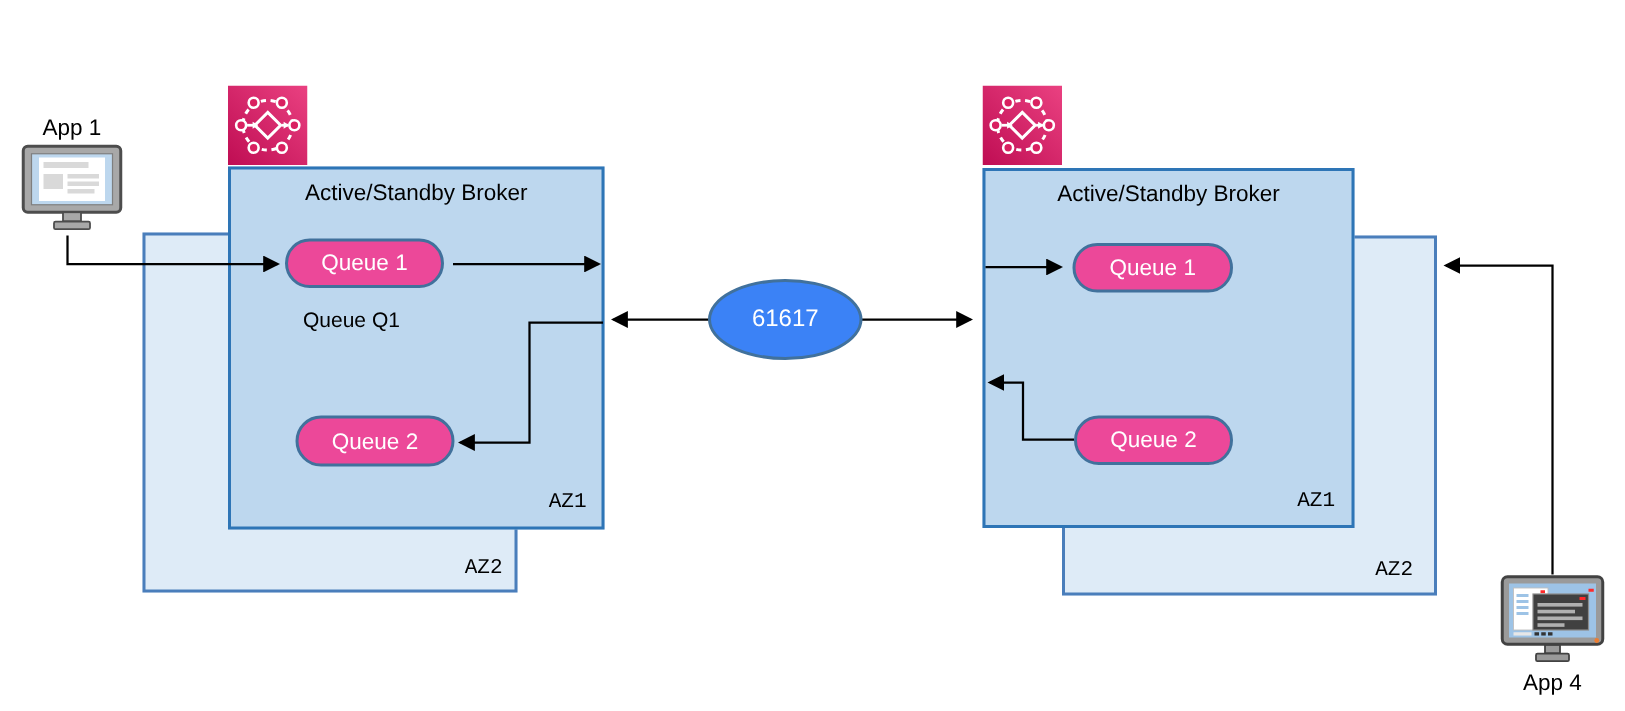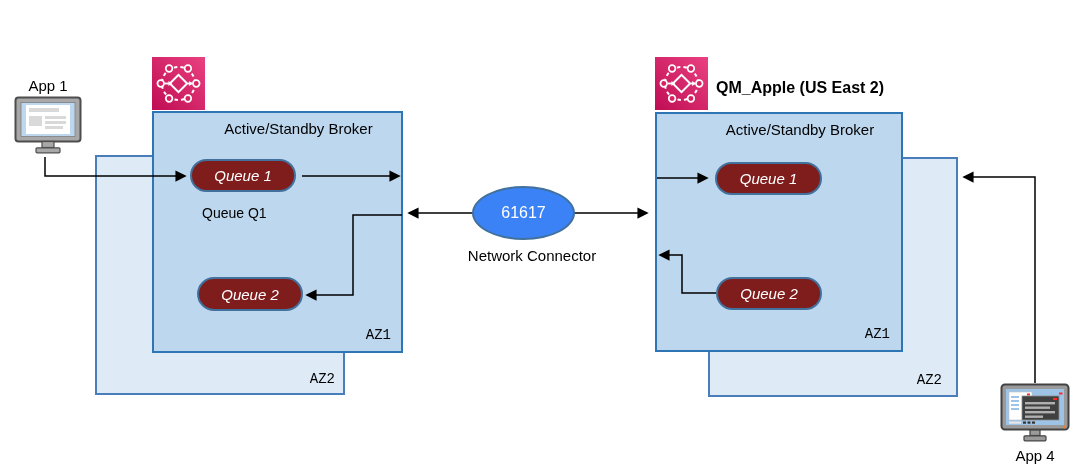--- a/index.html
+++ b/index.html
@@ -4,31 +4,31 @@
 <style>
   html,body { margin:0; padding:0; background:#ffffff; }
   #canvas {
     position:relative; width:1083px; height:474px; background:#ffffff;
     font-family:"Liberation Sans", sans-serif; color:#000; overflow:hidden;
   }
   .abs { position:absolute; box-sizing:border-box; }
   .outer-az { background:#deebf7; border:2px solid #4a7ebb; z-index:1; }
   .inner-az { background:#bdd7ee; border:2px solid #2e75b6; z-index:2; }
   .pill {
-    position:absolute; box-sizing:border-box; background:#7f1d1d; border:2px solid #41719c;
+    position:absolute; box-sizing:border-box; background:#ec4899; border:2px solid #41719c;
     border-radius:17px; display:flex; align-items:center; justify-content:center;
-    color:#fff; font-size:15px; z-index:3;font-style:italic;
+    color:#fff; font-size:15px; z-index:3;
   }
   .ellipse {
     position:absolute; box-sizing:border-box; background:#3b82f6; border:2px solid #41719c;
     border-radius:50%; display:flex; align-items:center; justify-content:center;
     color:#fff; font-size:16px; z-index:6;
   }
   .title { position:absolute; font-weight:bold; font-size:16px; white-space:nowrap; z-index:4; }
-  .broker-label { position:absolute; left:0; top:7px; width:100%; text-align:center; font-size:15px;padding-left:21px; }
+  .broker-label { position:absolute; left:0; top:7px; width:100%; text-align:center; font-size:15px; }
   .small-label { position:absolute; font-size:14px; }
   .az-label { position:absolute; font-size:14px;font-family:Liberation Mono, monospace; }
   .app-label { position:absolute; text-align:center; font-size:15px; z-index:4; }
   .connector-label { position:absolute; text-align:center; font-size:15px; z-index:4; }
   #arrow-layer { position:absolute; left:0; top:0; z-index:5; pointer-events:none; }
   .mq-icon { position:absolute; z-index:4; }
   .monitor { position:absolute; z-index:4; }
 </style>
 </head>
 <body>
@@ -121,26 +121,24 @@
         <circle cx="27.1" cy="31.3" r="2.5"></circle>
     </g>
     <g fill="#fff" stroke="none">
       <rect x="9.6" y="19.3" width="3.4" height="1.4"></rect>
       <polygon points="15.2,20 12.4,18.2 12.4,21.8"></polygon>
       <rect x="27" y="19.3" width="3.4" height="1.4"></rect>
       <polygon points="30.8,20 28,18.2 28,21.8"></polygon>
     </g>
   </svg>
 
-  <div class="title" style="left:716px; top:79px;">QM_Apple (US East 2)</div>
 
   <div class="ellipse" style="left:472px; top:186px; width:103px; height:54px;">
     <span>61617</span>
   </div>
-  <div class="connector-label" style="left:437px; top:247px; width:190px;">Network Connector</div>
 
   <div class="app-label" style="left:14px; top:77px; width:68px;">App 1</div>
   <svg class="monitor" style="left:14px; top:96px;" width="68" height="62" viewBox="0 0 68 62">
     <rect x="1.5" y="1.5" width="65" height="44" rx="3" fill="#a8a8a8" stroke="#4d4d4d" stroke-width="2"></rect>
     <rect x="7" y="6.5" width="54" height="34" fill="#bdd7ee" stroke="#7f7f7f" stroke-width="0.8"></rect>
     <rect x="12" y="9" width="44" height="29" fill="#ffffff"></rect>
     <rect x="15" y="12" width="30" height="4" fill="#d9d9d9"></rect>
     <rect x="15" y="20" width="13" height="10" fill="#d9d9d9"></rect>
     <rect x="31" y="20" width="21" height="3" fill="#d9d9d9"></rect>
     <rect x="31" y="25" width="21" height="3" fill="#d9d9d9"></rect>

